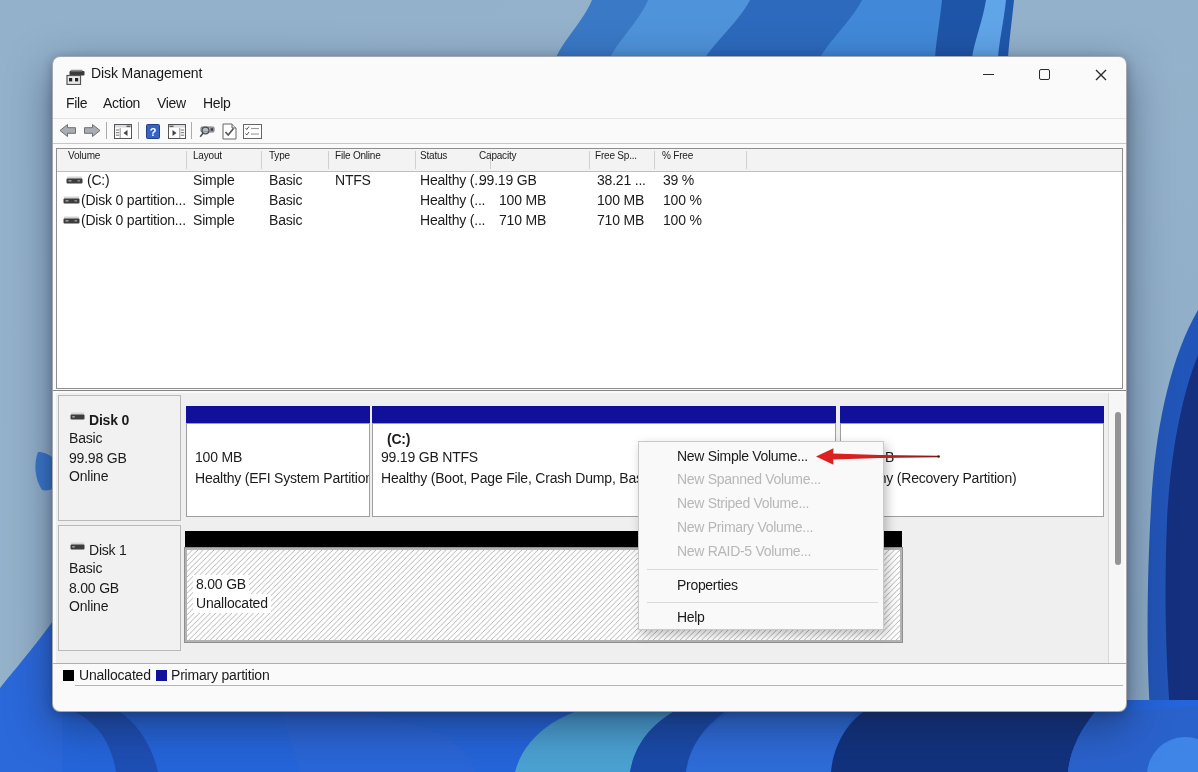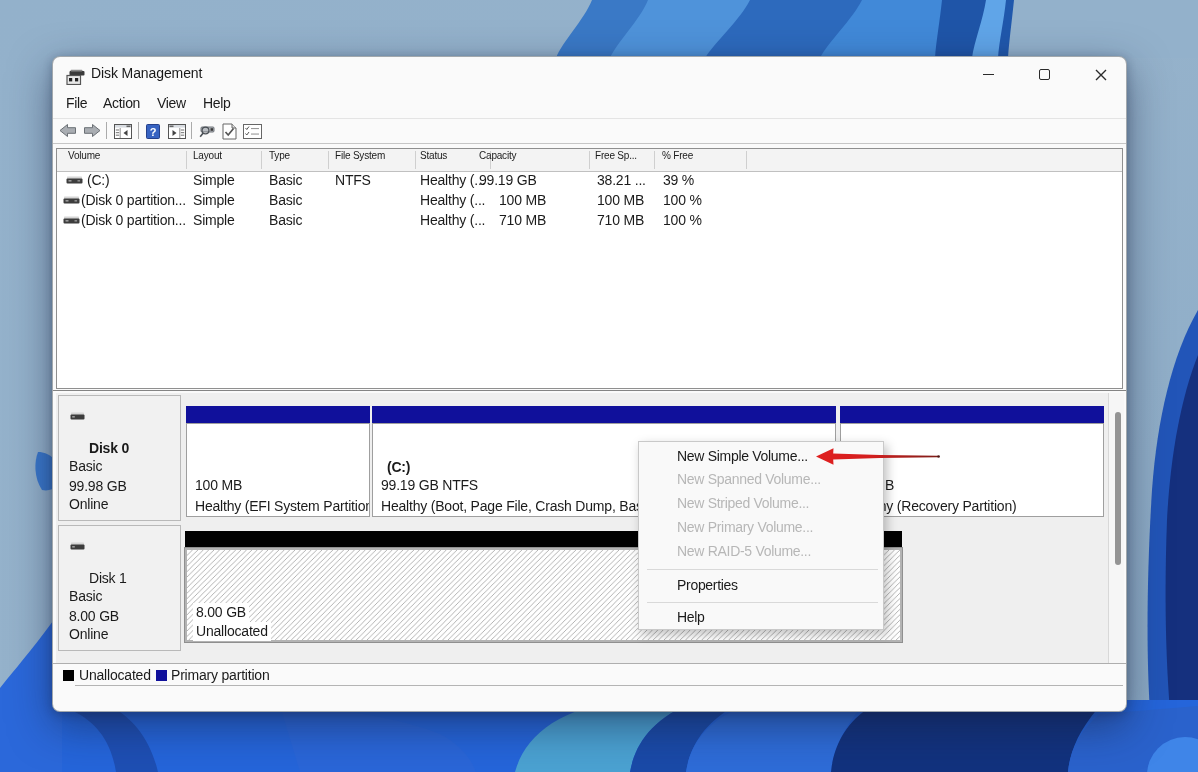--- a/index.html
+++ b/index.html
@@ -21,21 +21,21 @@
   #list{left:3px;top:91px;width:1067px;height:241px;background:#fff;
         border:1px solid #8f8f8f;box-sizing:border-box;}
   #lhead{left:0;top:0;width:1065px;height:22px;background:#f3f3f3;border-bottom:1px solid #c0c0c0;}
   .hsep{top:2px;width:1px;height:18px;background:#cfcfcf;}
   .hcell{top:1px;font-size:10px;letter-spacing:-0.2px;color:#1b1b1b;}
   .cell{font-size:14px;letter-spacing:-0.2px;color:#1b1b1b;white-space:nowrap;}
   
   #pane{left:3px;top:336px;width:1067px;height:270px;background:#efefef;}
   .infobox{left:2px;width:123px;height:126px;background:#f1f1f1;
            border:1px solid #b9b9b9;box-sizing:border-box;}
-  .ptext{font-size:14px;letter-spacing:-0.2px;color:#1b1b1b;line-height:19.4px;white-space:nowrap;margin-top:28px;}
+  .ptext{font-size:14px;letter-spacing:-0.2px;color:#1b1b1b;line-height:19.4px;white-space:nowrap;}
   .navy{background:#10109b;}
   .pbox{background:#fff;border:1px solid #9f9f9f;box-sizing:border-box;}
   
   #cmenu{left:638px;top:441px;width:246px;height:189px;background:#f9f9f9;
          border:1px solid #c9c9c9;box-sizing:border-box;
          box-shadow:3px 4px 10px rgba(0,0,0,.25);}
   .mi{left:38px;font-size:14px;letter-spacing:-0.3px;white-space:nowrap;color:#1b1b1b;}
   .mi.gray{color:#b7b7b7;}
   .msep{left:8px;width:231px;height:1px;background:#d9d9d9;}
 </style>
@@ -170,21 +170,21 @@
     <div class="abs hsep" style="left:204px"></div>
     <div class="abs hsep" style="left:271px"></div>
     <div class="abs hsep" style="left:358px"></div>
     <div class="abs hsep" style="left:433px"></div>
     <div class="abs hsep" style="left:532px"></div>
     <div class="abs hsep" style="left:597px"></div>
     <div class="abs hsep" style="left:689px"></div>
     <div class="abs hcell" style="left:11px">Volume</div>
     <div class="abs hcell" style="left:136px">Layout</div>
     <div class="abs hcell" style="left:212px">Type</div>
-    <div class="abs hcell" style="left:278px">File System</div>
+    <div class="abs hcell" style="left:278px">File Online</div>
     <div class="abs hcell" style="left:363px">Status</div>
     <div class="abs hcell" style="left:422px">Capacity</div>
     <div class="abs hcell" style="left:538px">Free Sp...</div>
     <div class="abs hcell" style="left:605px">% Free</div>
 
     <svg class="abs" style="left:9px;top:27px" width="17" height="8" viewBox="0 0 17 8">
       <rect x="1" y="0.6" width="15" height="2.6" rx="0.6" fill="#d6d6d6"></rect>
       <rect x="0.5" y="2.6" width="16" height="4.9" rx="1" fill="#3d3d3d"></rect>
       <rect x="2.5" y="4" width="3" height="1.6" fill="#9a9a9a"></rect>
       <rect x="11.5" y="4" width="2.6" height="1.6" fill="#8a8a8a"></rect>

